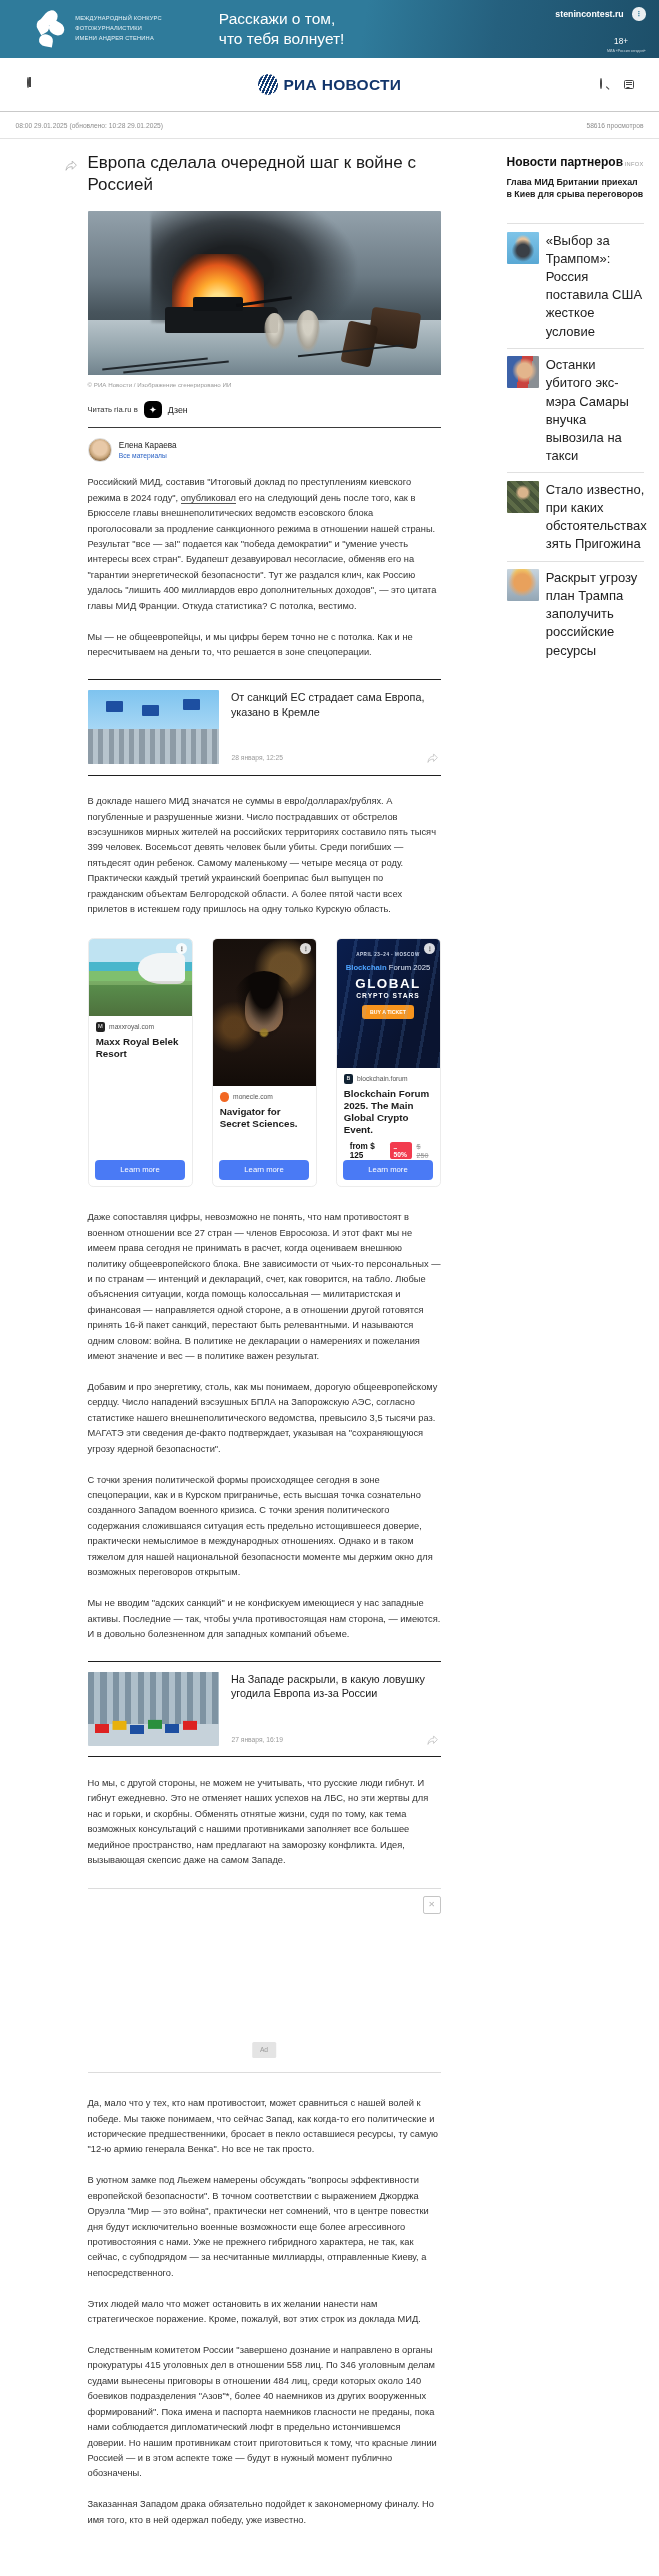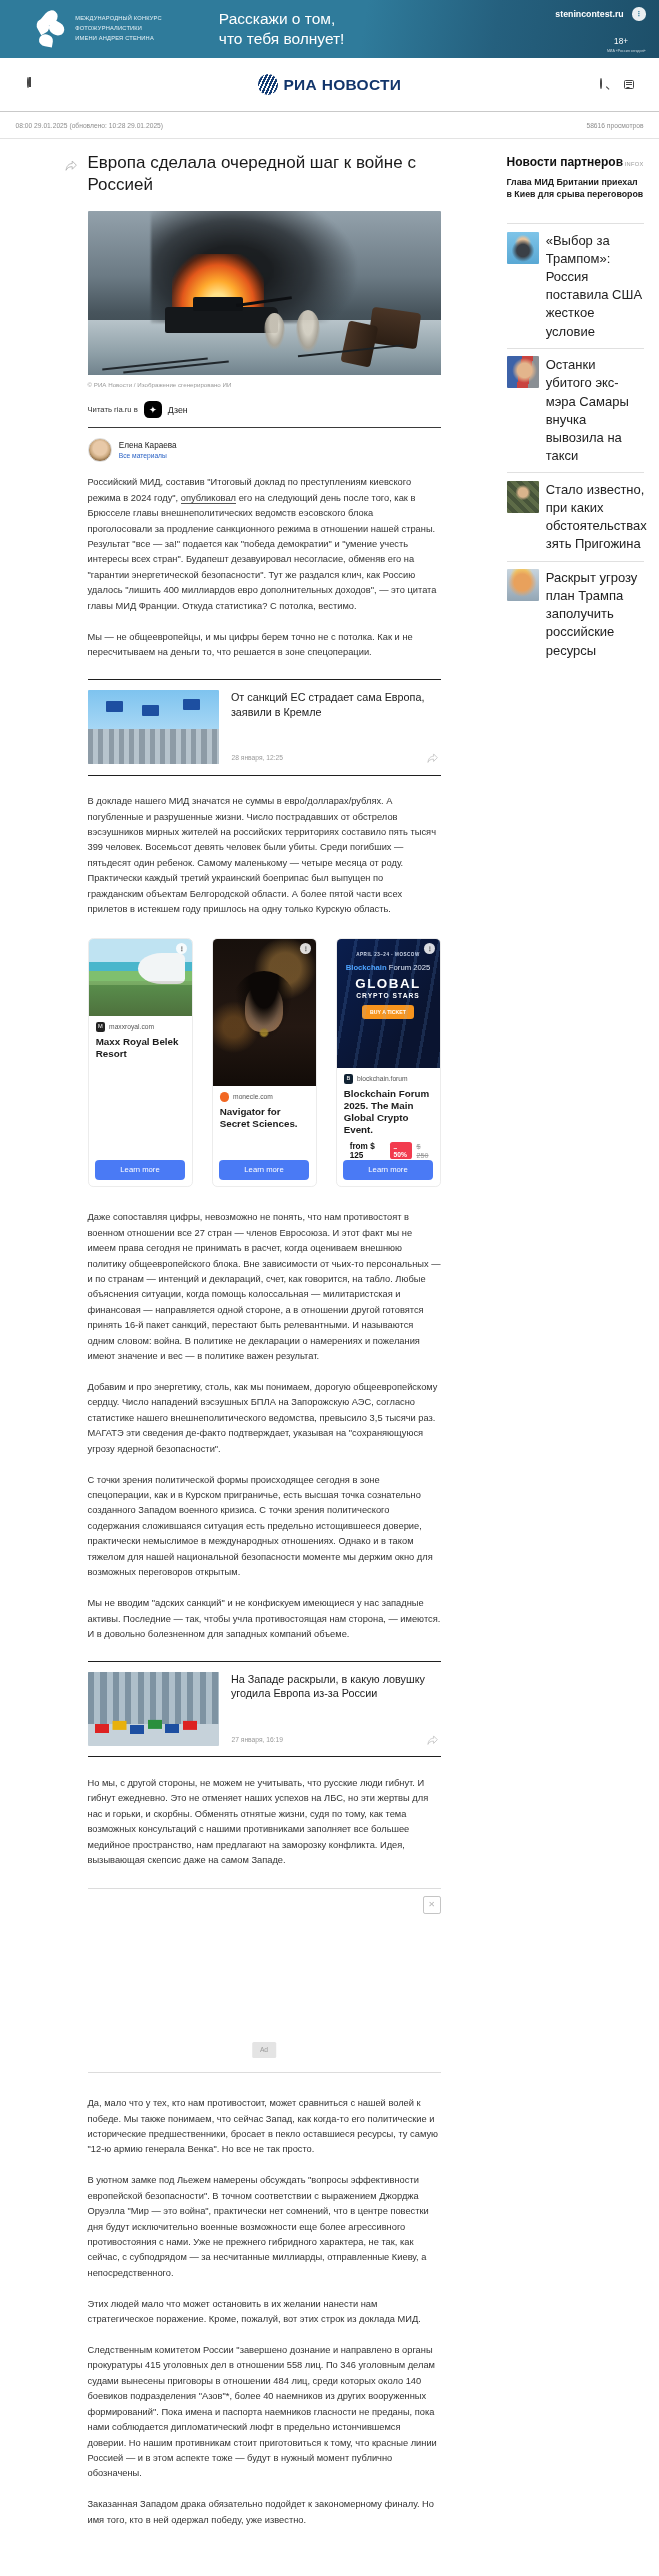--- a/index.html
+++ b/index.html
@@ -267,21 +267,21 @@
         <div class="author-name">Елена Караева</div>
         <div class="author-link">Все материалы</div>
       </span>
     </div>
 
     <p class="body"><span>Российский МИД, составив "Итоговый доклад по преступлениям киевского режима в 2024 году", </span><a class="inline-link">опубликовал</a><span> его на следующий день после того, как в Брюсселе главы внешнеполитических ведомств еэсовского блока проголосовали за продление санкционного режима в отношении нашей страны. Результат "все — за!" подается как "победа демократии" и "умение учесть интересы всех стран". Будапешт дезавуировал несогласие, обменяв его на "гарантии энергетической безопасности". Тут же раздался клич, как Россию удалось "лишить 400 миллиардов евро дополнительных доходов", — это цитата главы МИД Франции. Откуда статистика? С потолка, вестимо.</span></p>
     <p class="body">Мы — не общеевропейцы, и мы цифры берем точно не с потолка. Как и не пересчитываем на деньги то, что решается в зоне спецоперации.</p>
 
     <a class="embed">
       <span class="eimg img-euflags"></span>
-      <span class="etitle">От санкций ЕС страдает сама Европа, заявили в Кремле</span>
+      <span class="etitle">От санкций ЕС страдает сама Европа, указано в Кремле</span>
       <span class="edate">28 января, 12:25</span>
       <span class="eshare"><svg viewBox="0 0 24 22">
             <path d="M14 2 L22 10 L14 18 L14 13 C7 13 4 16 2 20 C3 12 7 7 14 7 Z" fill="none" stroke="#888" stroke-width="1.8" stroke-linejoin="round"></path>
           </svg></span>
     </a>
 
     <p class="body">В докладе нашего МИД значатся не суммы в евро/долларах/рублях. А погубленные и разрушенные жизни. Число пострадавших от обстрелов вэсэушников мирных жителей на российских территориях составило пять тысяч 399 человек. Восемьсот девять человек были убиты. Среди погибших — пятьдесят один ребенок. Самому маленькому — четыре месяца от роду. Практически каждый третий украинский боеприпас был выпущен по гражданским объектам Белгородской области. А более пятой части всех прилетов в истекшем году пришлось на одну только Курскую область.</p>
 
     <div class="adblock">
       <a class="adcard">

